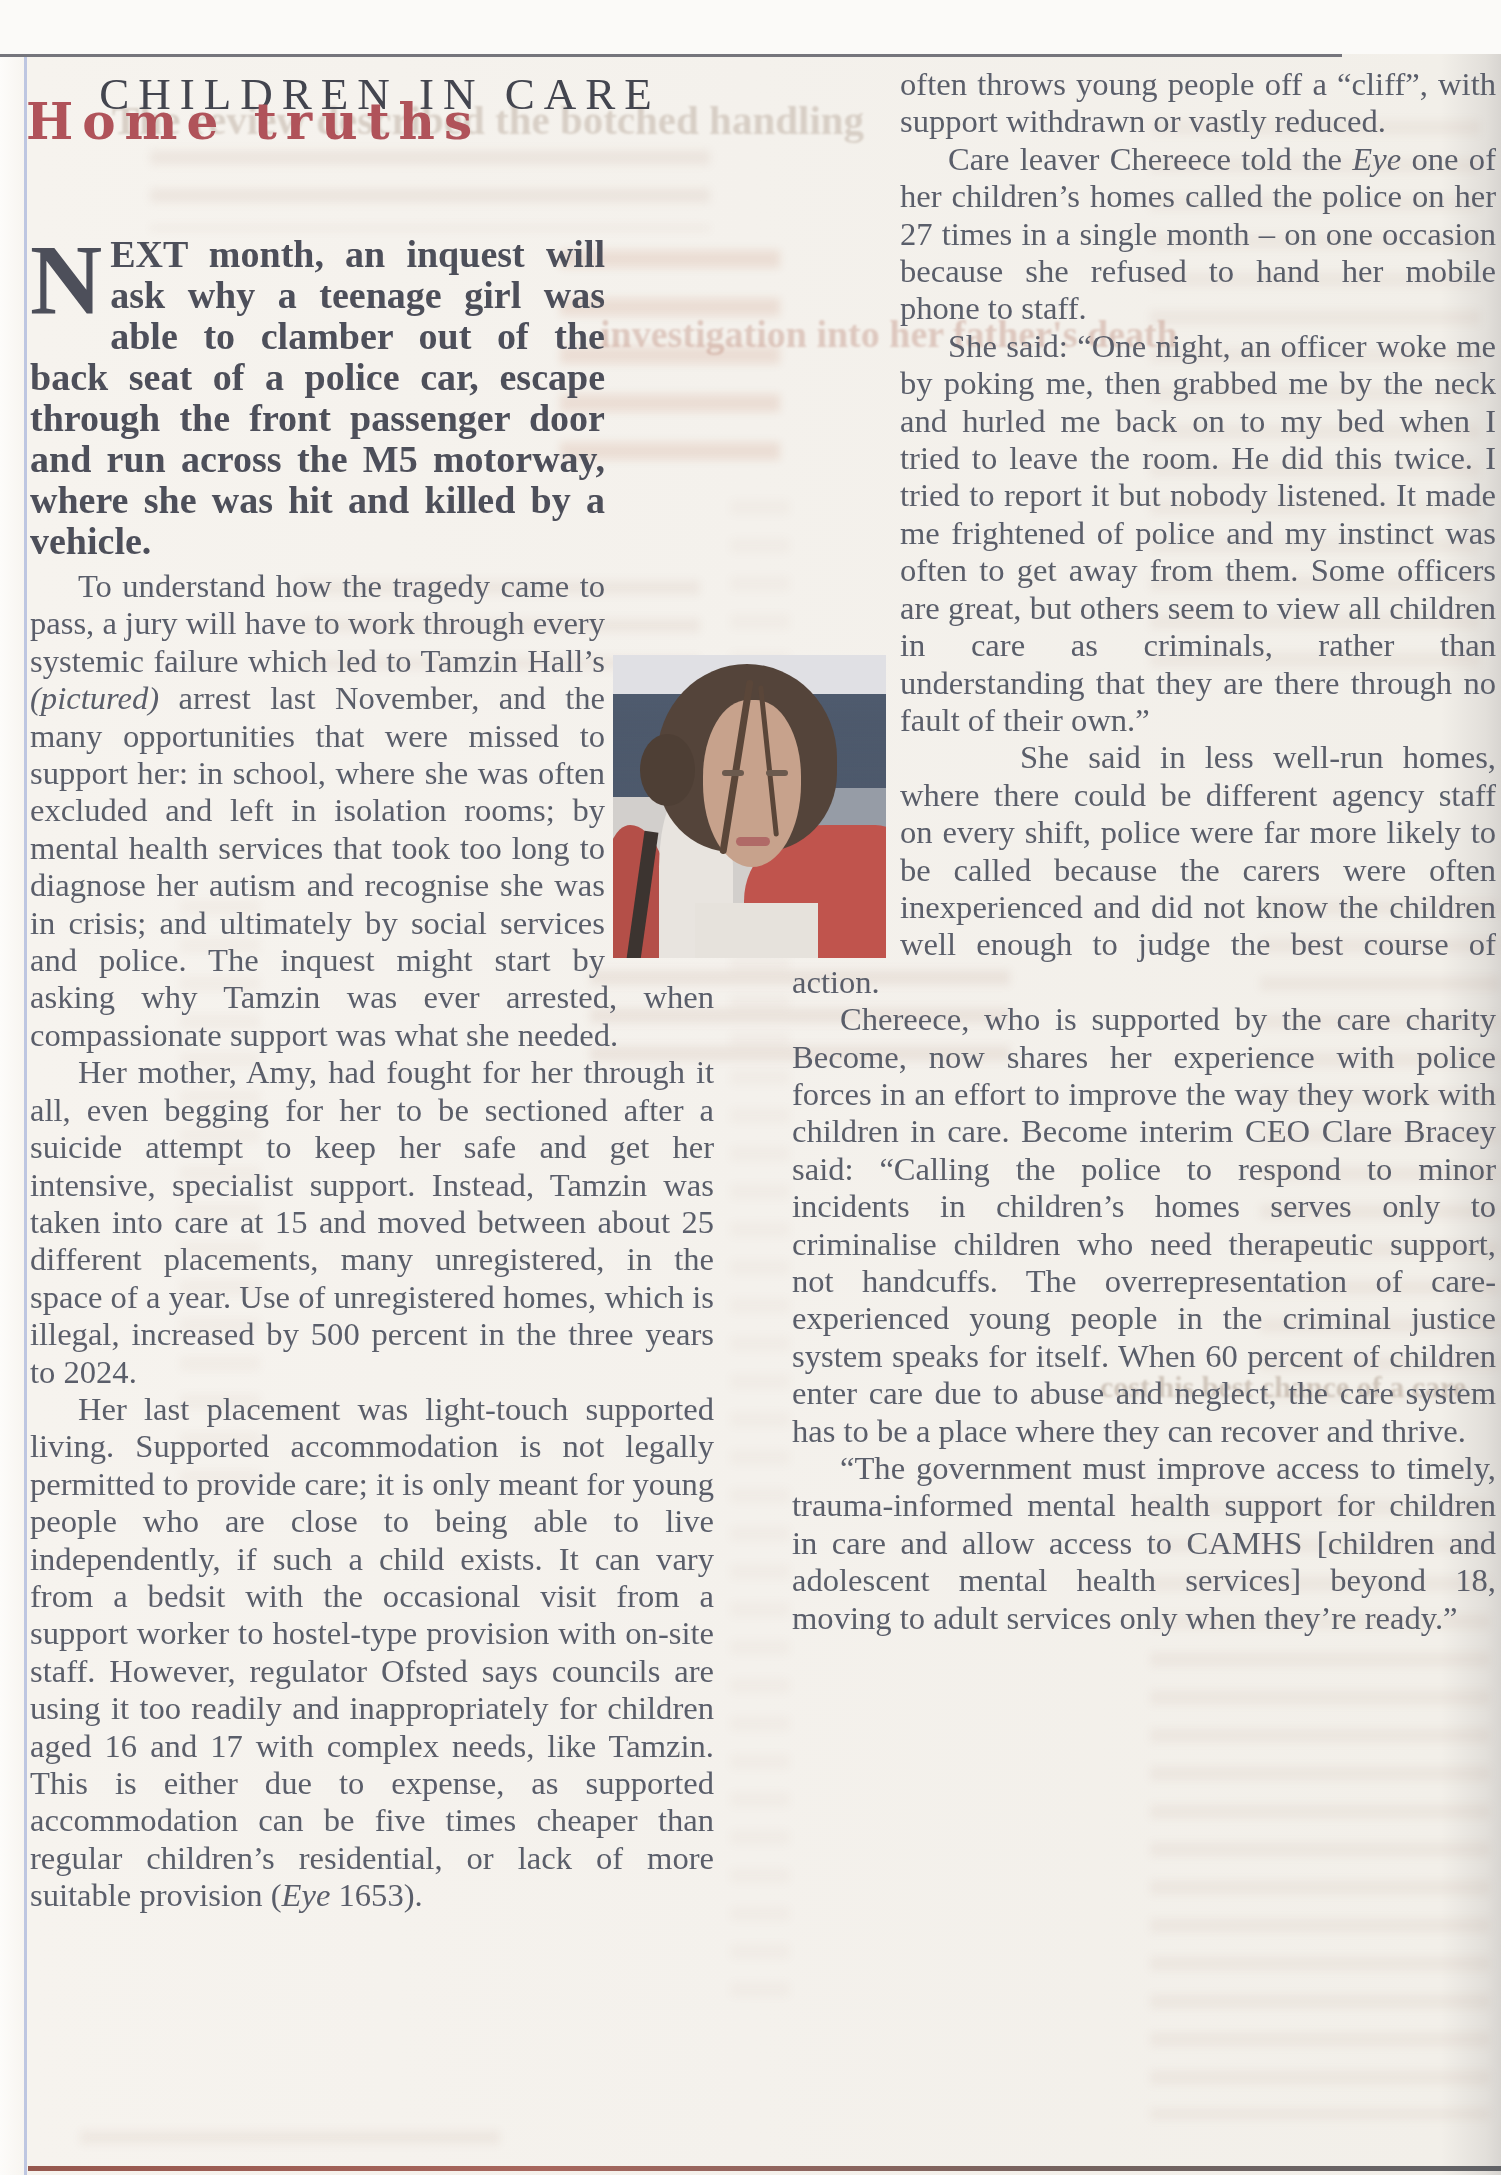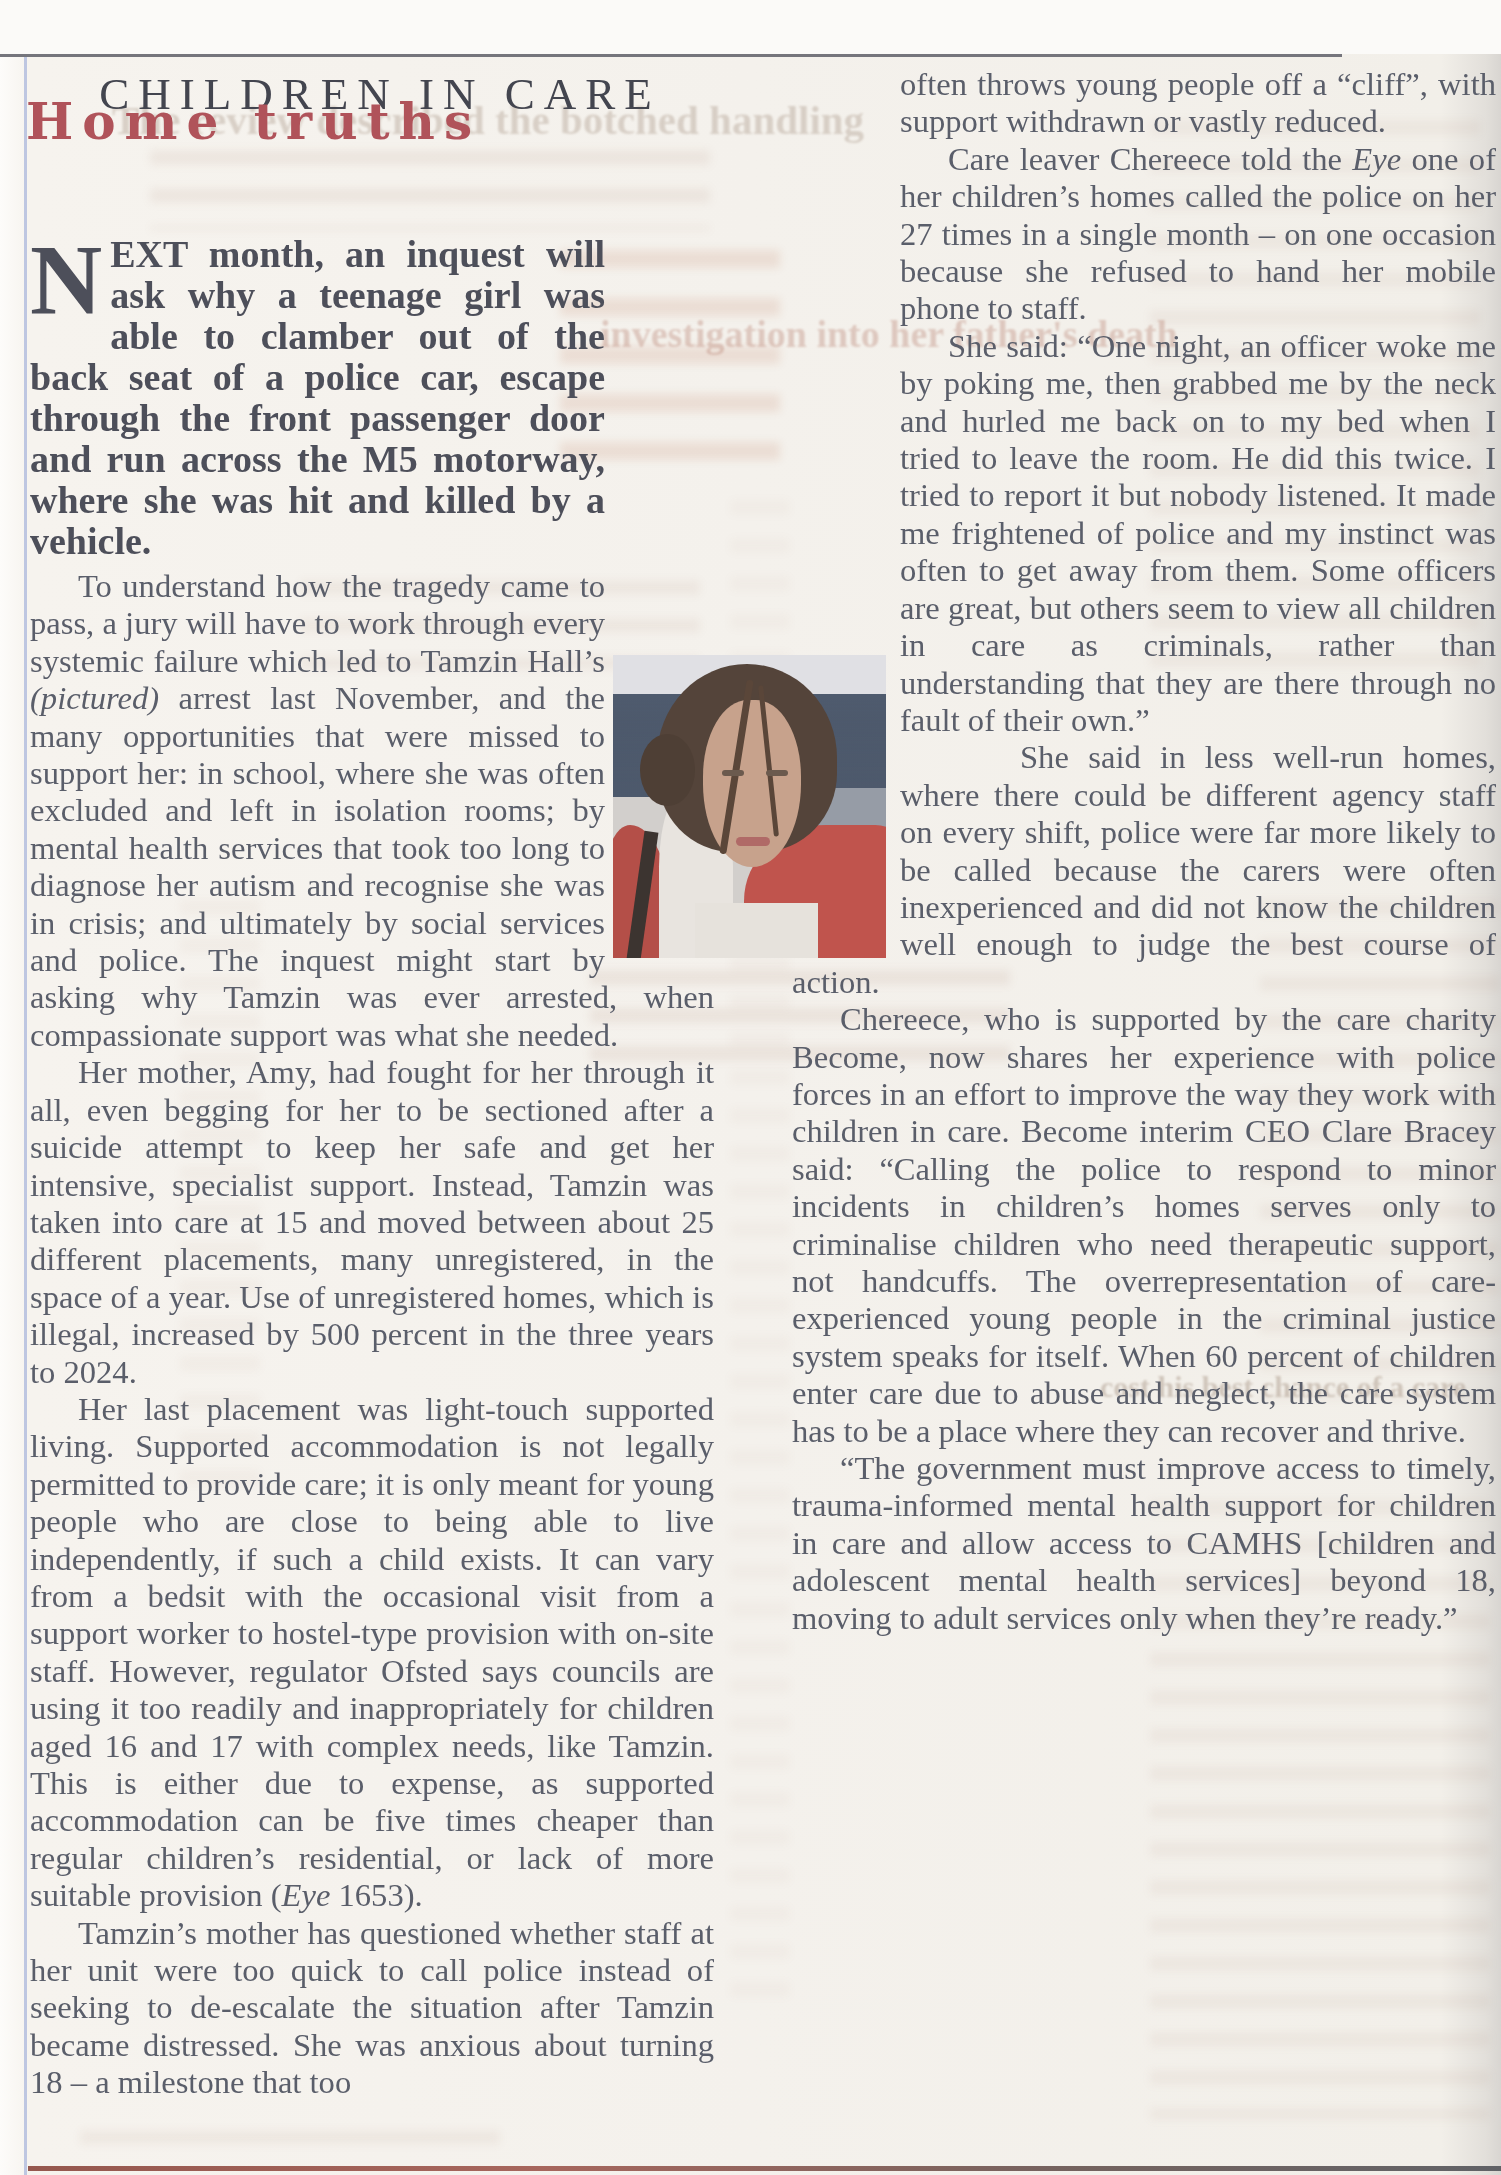--- a/index.html
+++ b/index.html
@@ -114,21 +114,20 @@
 
   <div class="kicker">CHILDREN IN CARE</div>
   <div class="headline">Home truths</div>
 
   <div class="col col-left">
     <div class="photo-spacer-left"></div>
     <p class="standfirst">NEXT month, an inquest will ask why a teenage girl was able to clamber out of the back seat of a police car, escape through the front passenger door and run across the M5 motorway, where she was hit and killed by a vehicle.</p>
   <p class="body-par">To understand how the tragedy came to pass, a jury will have to work through every systemic failure which led to Tamzin Hall’s <i>(pictured)</i> arrest last November, and the many opportunities that were missed to support her: in school, where she was often excluded and left in isolation rooms; by mental health services that took too long to diagnose her autism and recognise she was in crisis; and ultimately by social services and police. The inquest might start by asking why Tamzin was ever arrested, when compassionate support was what she needed.</p>
       <p class="body-par">Her mother, Amy, had fought for her through it all, even begging for her to be sectioned after a suicide attempt to keep her safe and get her intensive, specialist support. Instead, Tamzin was taken into care at 15 and moved between about 25 different placements, many unregistered, in the space of a year. Use of unregistered homes, which is illegal, increased by 500 percent in the three years to 2024.</p>
       <p class="body-par">Her last placement was light-touch supported living. Supported accommodation is not legally permitted to provide care; it is only meant for young people who are close to being able to live independently, if such a child exists. It can vary from a bedsit with the occasional visit from a support worker to hostel-type provision with on-site staff. However, regulator Ofsted says councils are using it too readily and inappropriately for children aged 16 and 17 with complex needs, like Tamzin. This is either due to expense, as supported accommodation can be five times cheaper than regular children’s residential, or lack of more suitable provision (<i>Eye</i> 1653).</p>
-      <p class="body-par">Tamzin’s mother has questioned whether staff at her unit were too quick to call police instead of seeking to de-escalate the situation after Tamzin became distressed. She was anxious about turning 18 – a milestone that too</p>
     </div>
 
   <div class="col col-right">
     <div class="photo-spacer-right"></div>
   <p class="body-par no-indent">often throws young people off a “cliff”, with support withdrawn or vastly reduced.</p>
       <p class="body-par">Care leaver Chereece told the <i>Eye</i> one of her children’s homes called the police on her 27 times in a single month – on one occasion because she refused to hand her mobile phone to staff.</p>
       <p class="body-par">She said: “One night, an officer woke me by poking me, then grabbed me by the neck and hurled me back on to my bed when I tried to leave the room. He did this twice. I tried to report it but nobody listened. It made me frightened of police and my instinct was often to get away from them. Some officers are great, but others seem to view all children in care as criminals, rather than understanding that they are there through no fault of their own.”</p>
       <p class="body-par indent-lg">She said in less well-run homes, where there could be different agency staff on every shift, police were far more likely to be called because the carers were often inexperienced and did not know the children well enough to judge the best course of action.</p>
       <p class="body-par">Chereece, who is supported by the care charity Become, now shares her experience with police forces in an effort to improve the way they work with children in care. Become interim CEO Clare Bracey said: “Calling the police to respond to minor incidents in children’s homes serves only to criminalise children who need therapeutic support, not handcuffs. The overrepresentation of care-experienced young people in the criminal justice system speaks for itself. When 60 percent of children enter care due to abuse and neglect, the care system has to be a place where they can recover and thrive.</p>
       <p class="body-par">“The government must improve access to timely, trauma-informed mental health support for children in care and allow access to CAMHS [children and adolescent mental health services] beyond 18, moving to adult services only when they’re ready.”</p>

